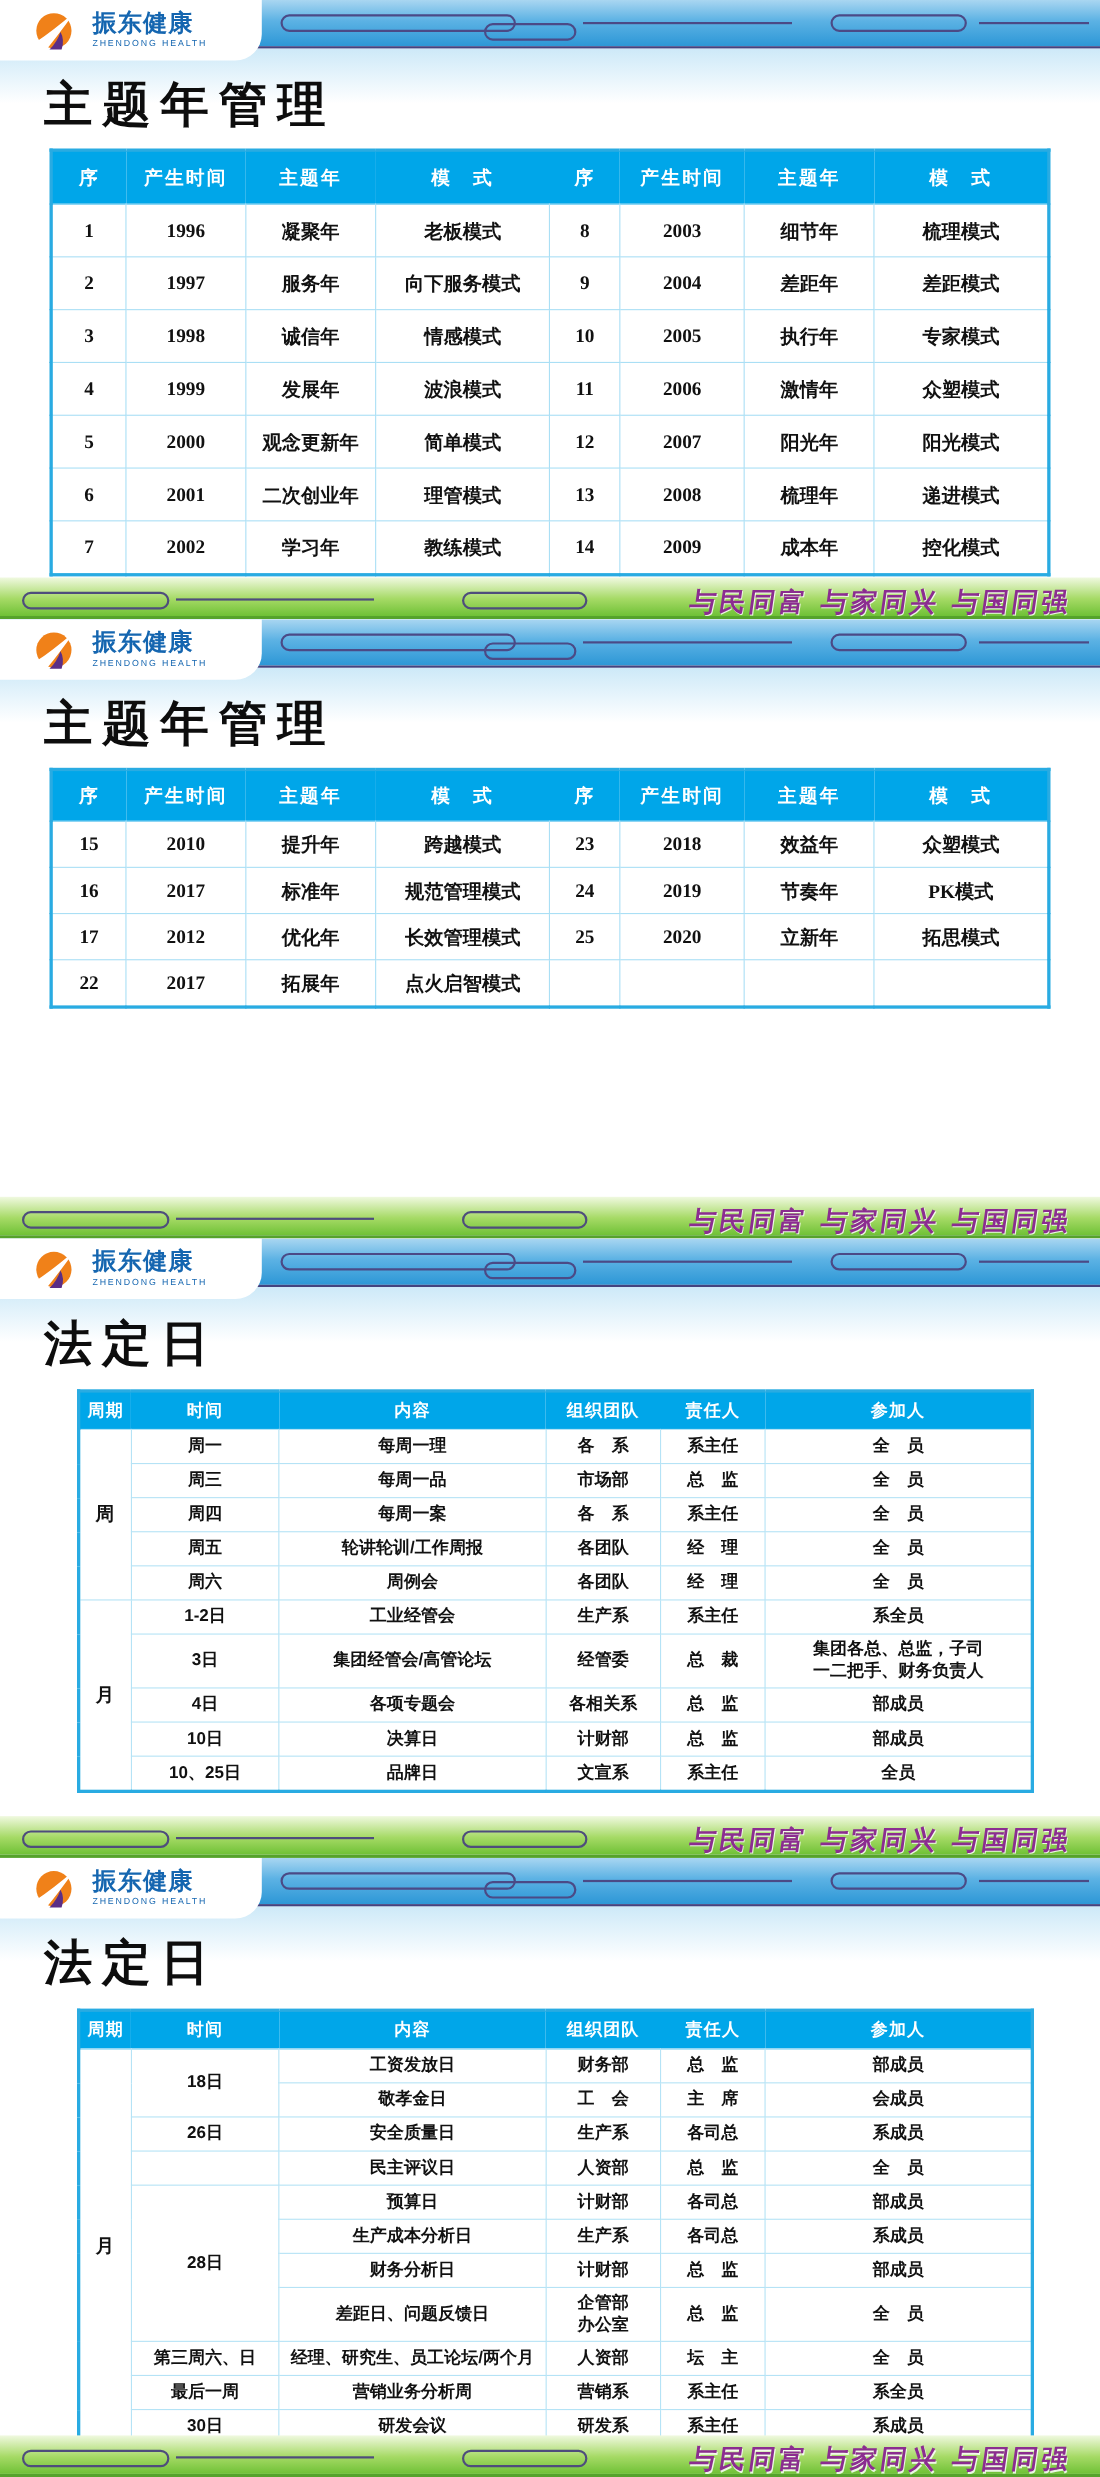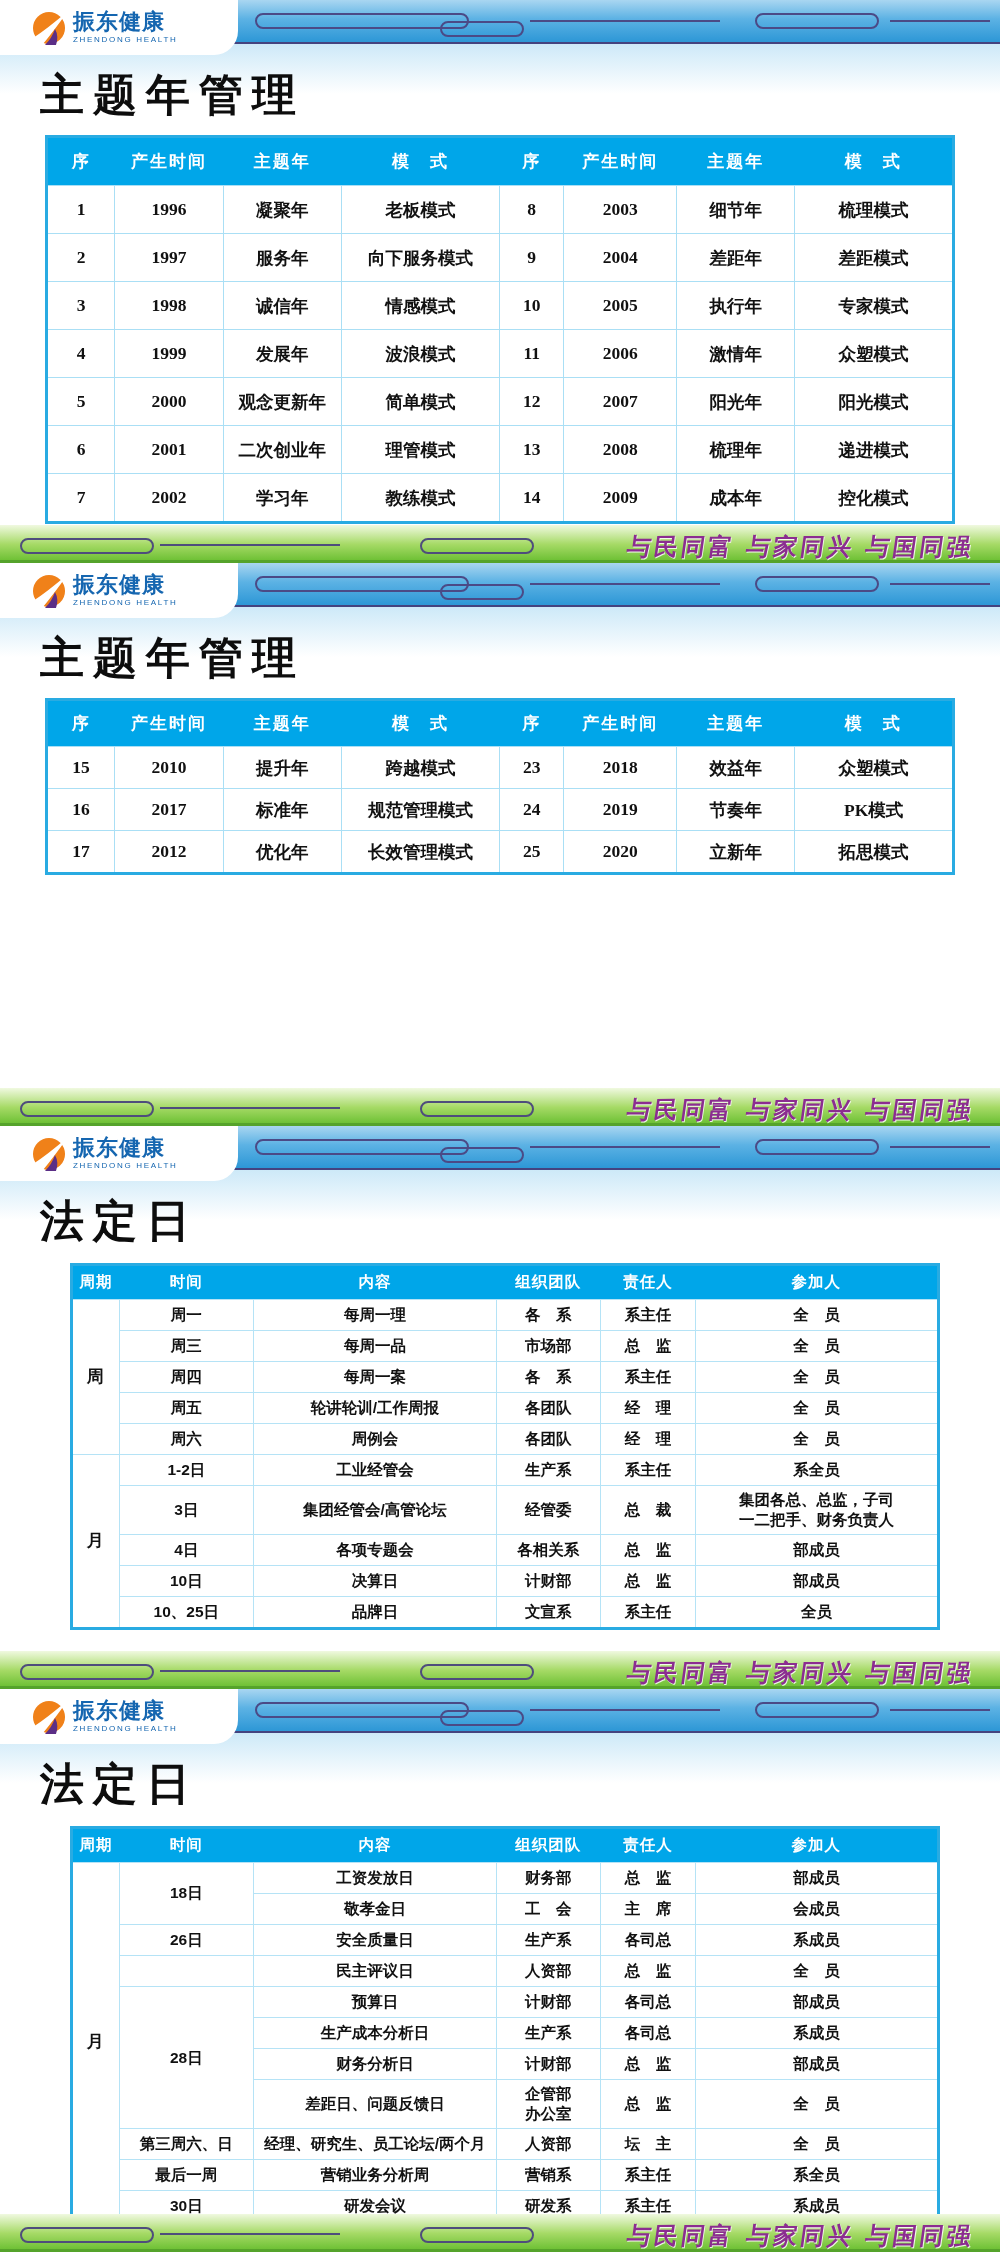--- a/index.html
+++ b/index.html
@@ -1,21 +1,21 @@
 <!DOCTYPE html>
 <html><head>
 <meta charset="utf-8">
 <style>
   html,body{margin:0;padding:0;}
   body{width:1000px;background:#fff;font-family:"Liberation Sans",sans-serif;}
   .slide{position:relative;width:1000px;height:563px;overflow:hidden;background:#fff;}
   
   .topbar{position:relative;height:42px;background:linear-gradient(180deg,#a9d6f1 0%,#5cb2e4 45%,#2d97d6 100%);border-bottom:2px solid #44437f;z-index:2;}
   .fade{height:50px;background:linear-gradient(180deg,#cde9f8 0%,#ffffff 100%);}
-  .logobox{position:absolute;left:0;top:0;width:238px;height:55px;background:#fff;border-radius:0 0 24px 0;display:flex;align-items:center;gap:3px;padding-left:30px;box-sizing:border-box;z-index:6;}
+  .logobox{position:absolute;left:0;top:0;width:238px;height:55px;background:#fff;border-radius:0 0 24px 0;display:flex;align-items:center;gap:14px;padding-left:30px;box-sizing:border-box;z-index:6;}
   .logotext{display:flex;flex-direction:column;line-height:1;}
   .logo-cn{font-size:22px;font-weight:900;color:#1566b0;letter-spacing:1px;font-family:"DejaVu Sans",sans-serif;}
   .logo-en{font-size:8px;color:#1566b0;letter-spacing:1.7px;margin-top:3px;text-align:center;}
   
   .pill{position:absolute;border:2px solid #4b4a86;border-radius:11px;height:12px;}
   .dline{position:absolute;border-top:2px solid #4b4a86;height:0;}
   
   .title{margin:12px 0 0 40px;font-size:44px;font-weight:900;color:#0d0d0d;letter-spacing:9px;font-family:"DejaVu Sans",sans-serif;}
   
   table{border-collapse:collapse;}
@@ -229,20 +229,30 @@
         <tr>
           <td>17</td>
           <td>2012</td>
           <td>优化年</td>
           <td>长效管理模式</td>
           <td>25</td>
           <td>2020</td>
           <td>立新年</td>
           <td>拓思模式</td>
         </tr>
+        <tr>
+          <td>22</td>
+          <td>2017</td>
+          <td>拓展年</td>
+          <td>点火启智模式</td>
+          <td></td>
+          <td></td>
+          <td></td>
+          <td></td>
+        </tr>
       </tbody>
     </table>
   <div class="band">
     <div class="pill" style="left:20px;top:13px;width:130px;border-color:#4e4d7c"></div>
     <div class="dline" style="left:160px;top:19px;width:180px;border-color:#4e4d7c"></div>
     <div class="pill" style="left:420px;top:13px;width:110px;border-color:#4e4d7c"></div>
     <span class="slogan">与民同富  与家同兴  与国同强</span>
   </div>
 </section>
 

